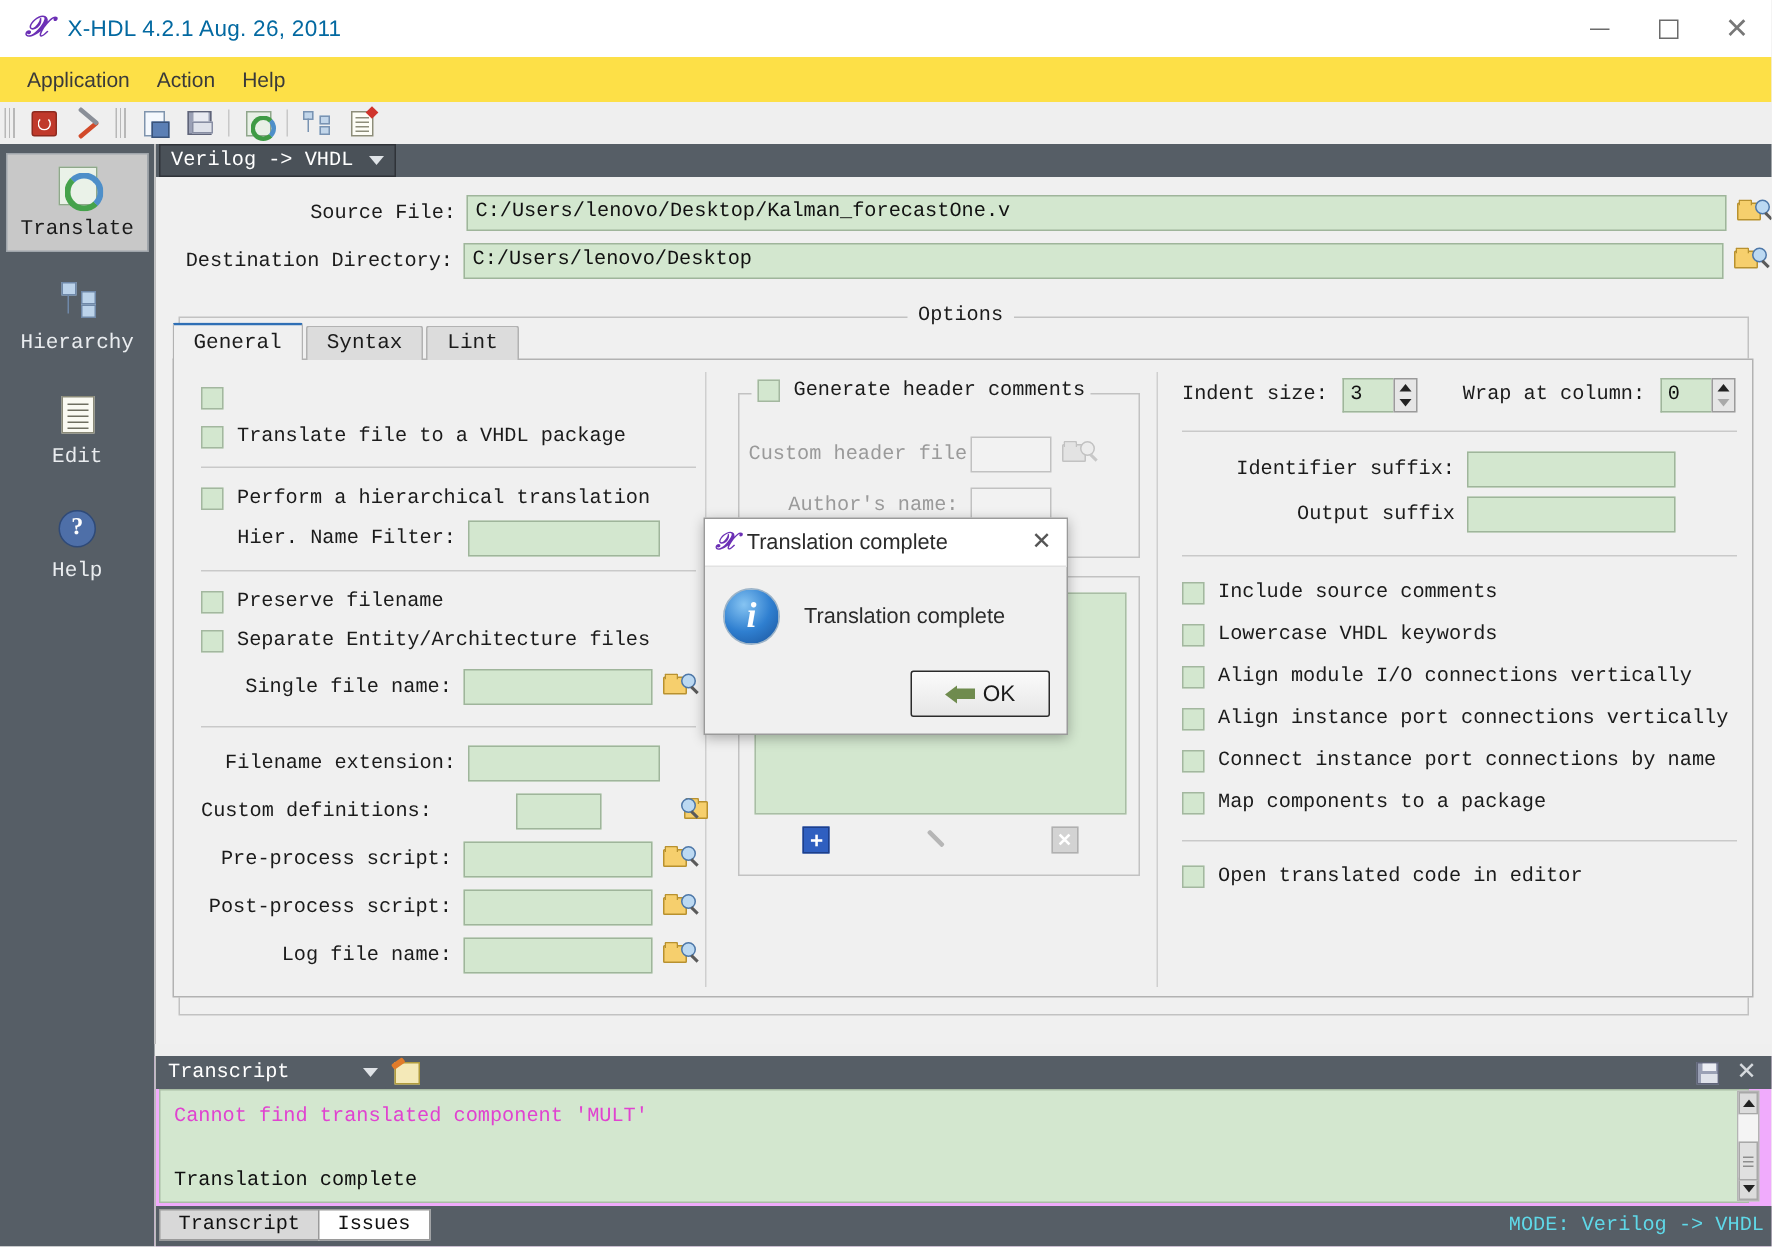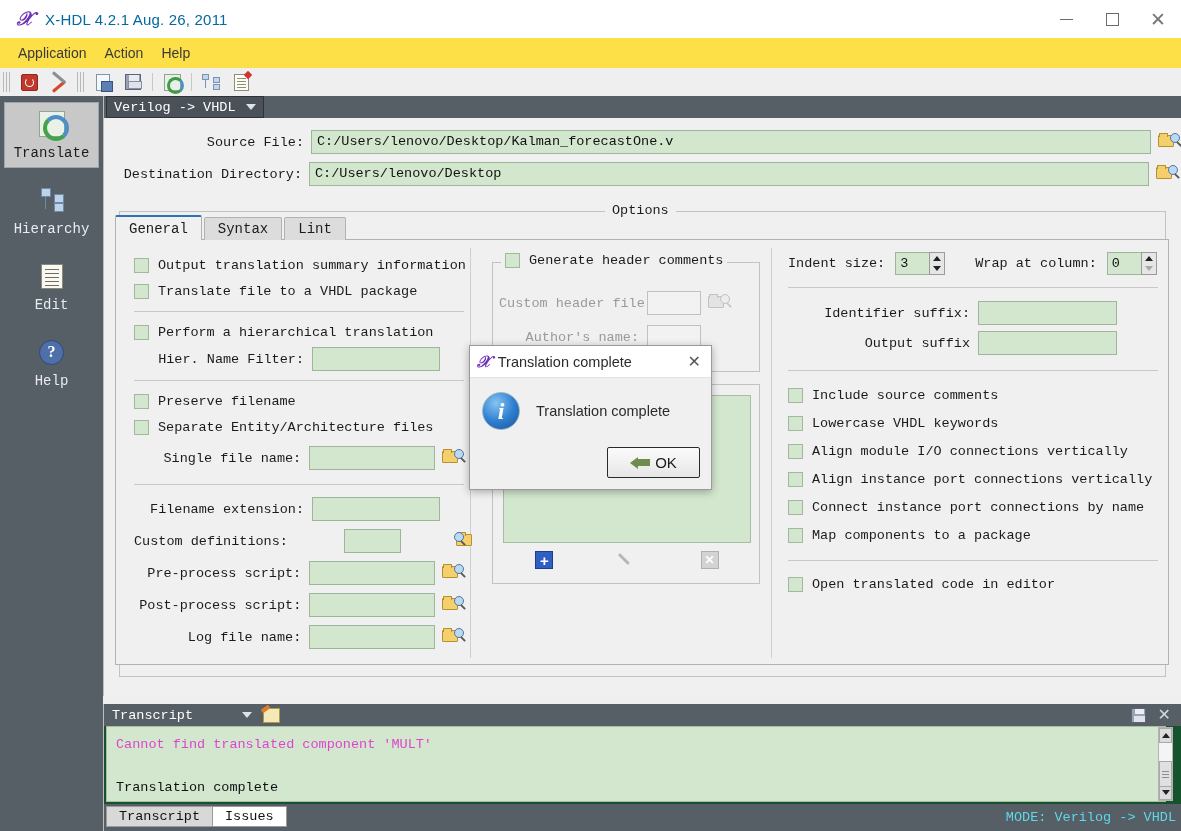--- a/index.html
+++ b/index.html
@@ -232,21 +232,21 @@
   .arw-u{ width:0;height:0;border-left:4px solid transparent;border-right:4px solid transparent;border-bottom:5px solid #222; }
   .arw-d{ width:0;height:0;border-left:4px solid transparent;border-right:4px solid transparent;border-top:5px solid #222; }
   .arw-d.dim{ border-top-color:#a9a9a9; }
 
   
   .vsep{ position:absolute; top:8px; width:1px; background:#cfcfcf; }
 
   
   #transcript{
     position:absolute; left:103px; top:704px; width:1078px; height:127px;
-    background:#14532d; border-left:1px solid #bdbdbd;
+    background:#f0abfc; border-left:1px solid #bdbdbd;
   }
   #tr-header{
     position:absolute; left:0; top:0; width:1078px; height:22px;
     background:#565e66; display:flex; align-items:center;
   }
   #tr-combo{
     margin-left:3px; height:20px; width:150px; background:#565e66;
     display:flex; align-items:center; justify-content:space-between; padding:0 5px;
     font-family:"Liberation Mono", monospace; font-size:13.5px; color:#fff;
   }
@@ -454,21 +454,20 @@
   </div>
 
   <div id="tabpanel">
 
     <div class="vsep" style="left:354px;height:410px;"></div>
     <div class="vsep" style="left:655px;height:410px;"></div>
 
     <div class="col" style="left:18px;top:12px;width:330px;">
       <div class="chk-row">
         <span class="chk"></span>
-        <span class="chk-label">Output translation summary information</span>
       </div>
       <div class="chk-row">
         <span class="chk"></span>
         <span class="chk-label">Translate file to a VHDL package</span>
       </div>
       <div class="hr"></div>
       <div class="chk-row">
         <span class="chk"></span>
         <span class="chk-label">Perform a hierarchical translation</span>
       </div>

